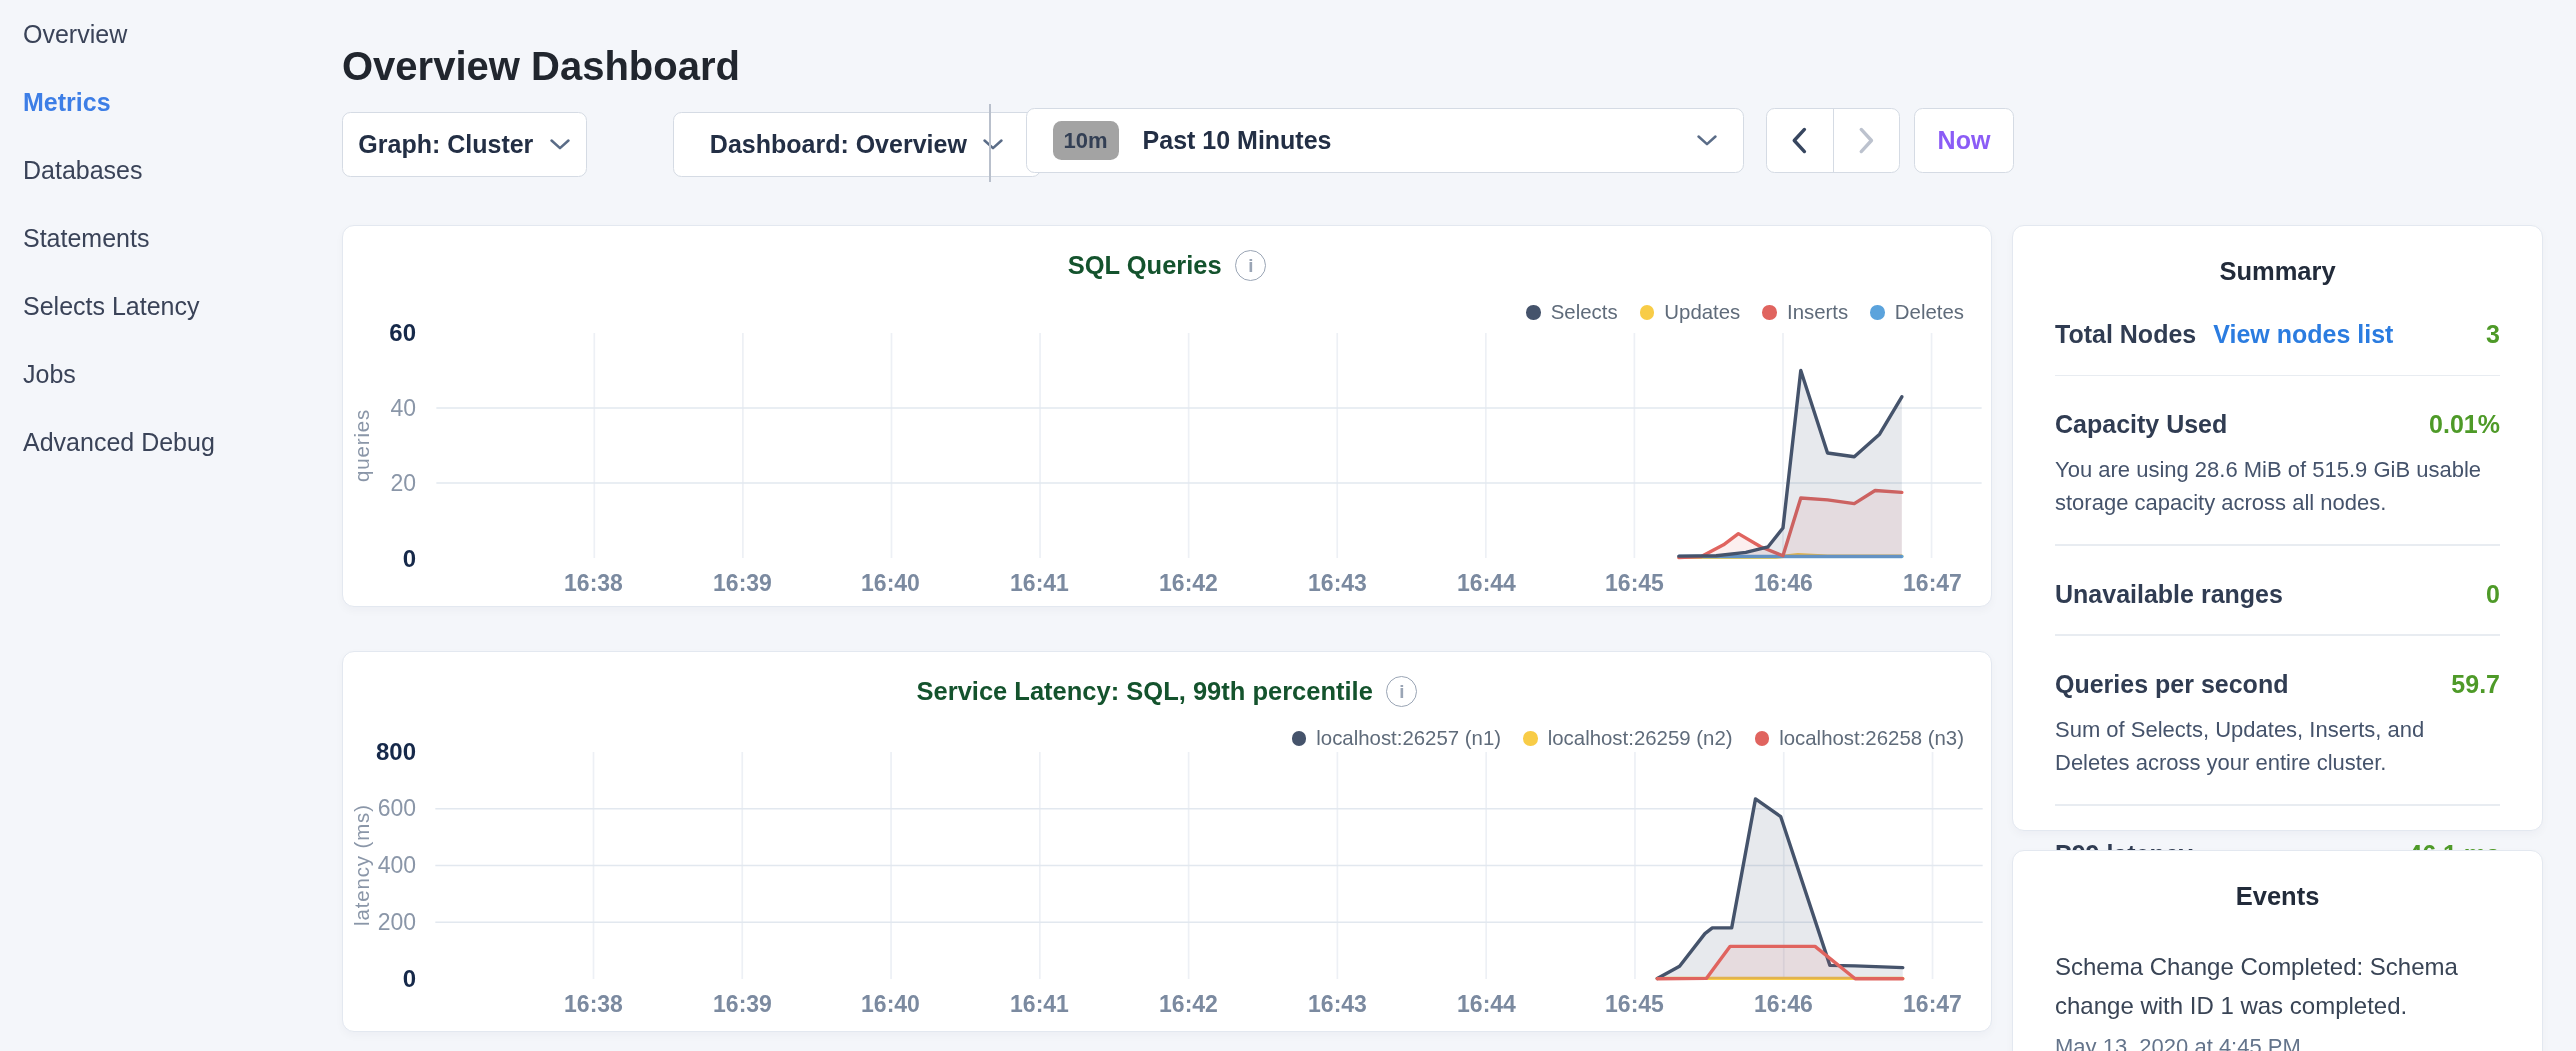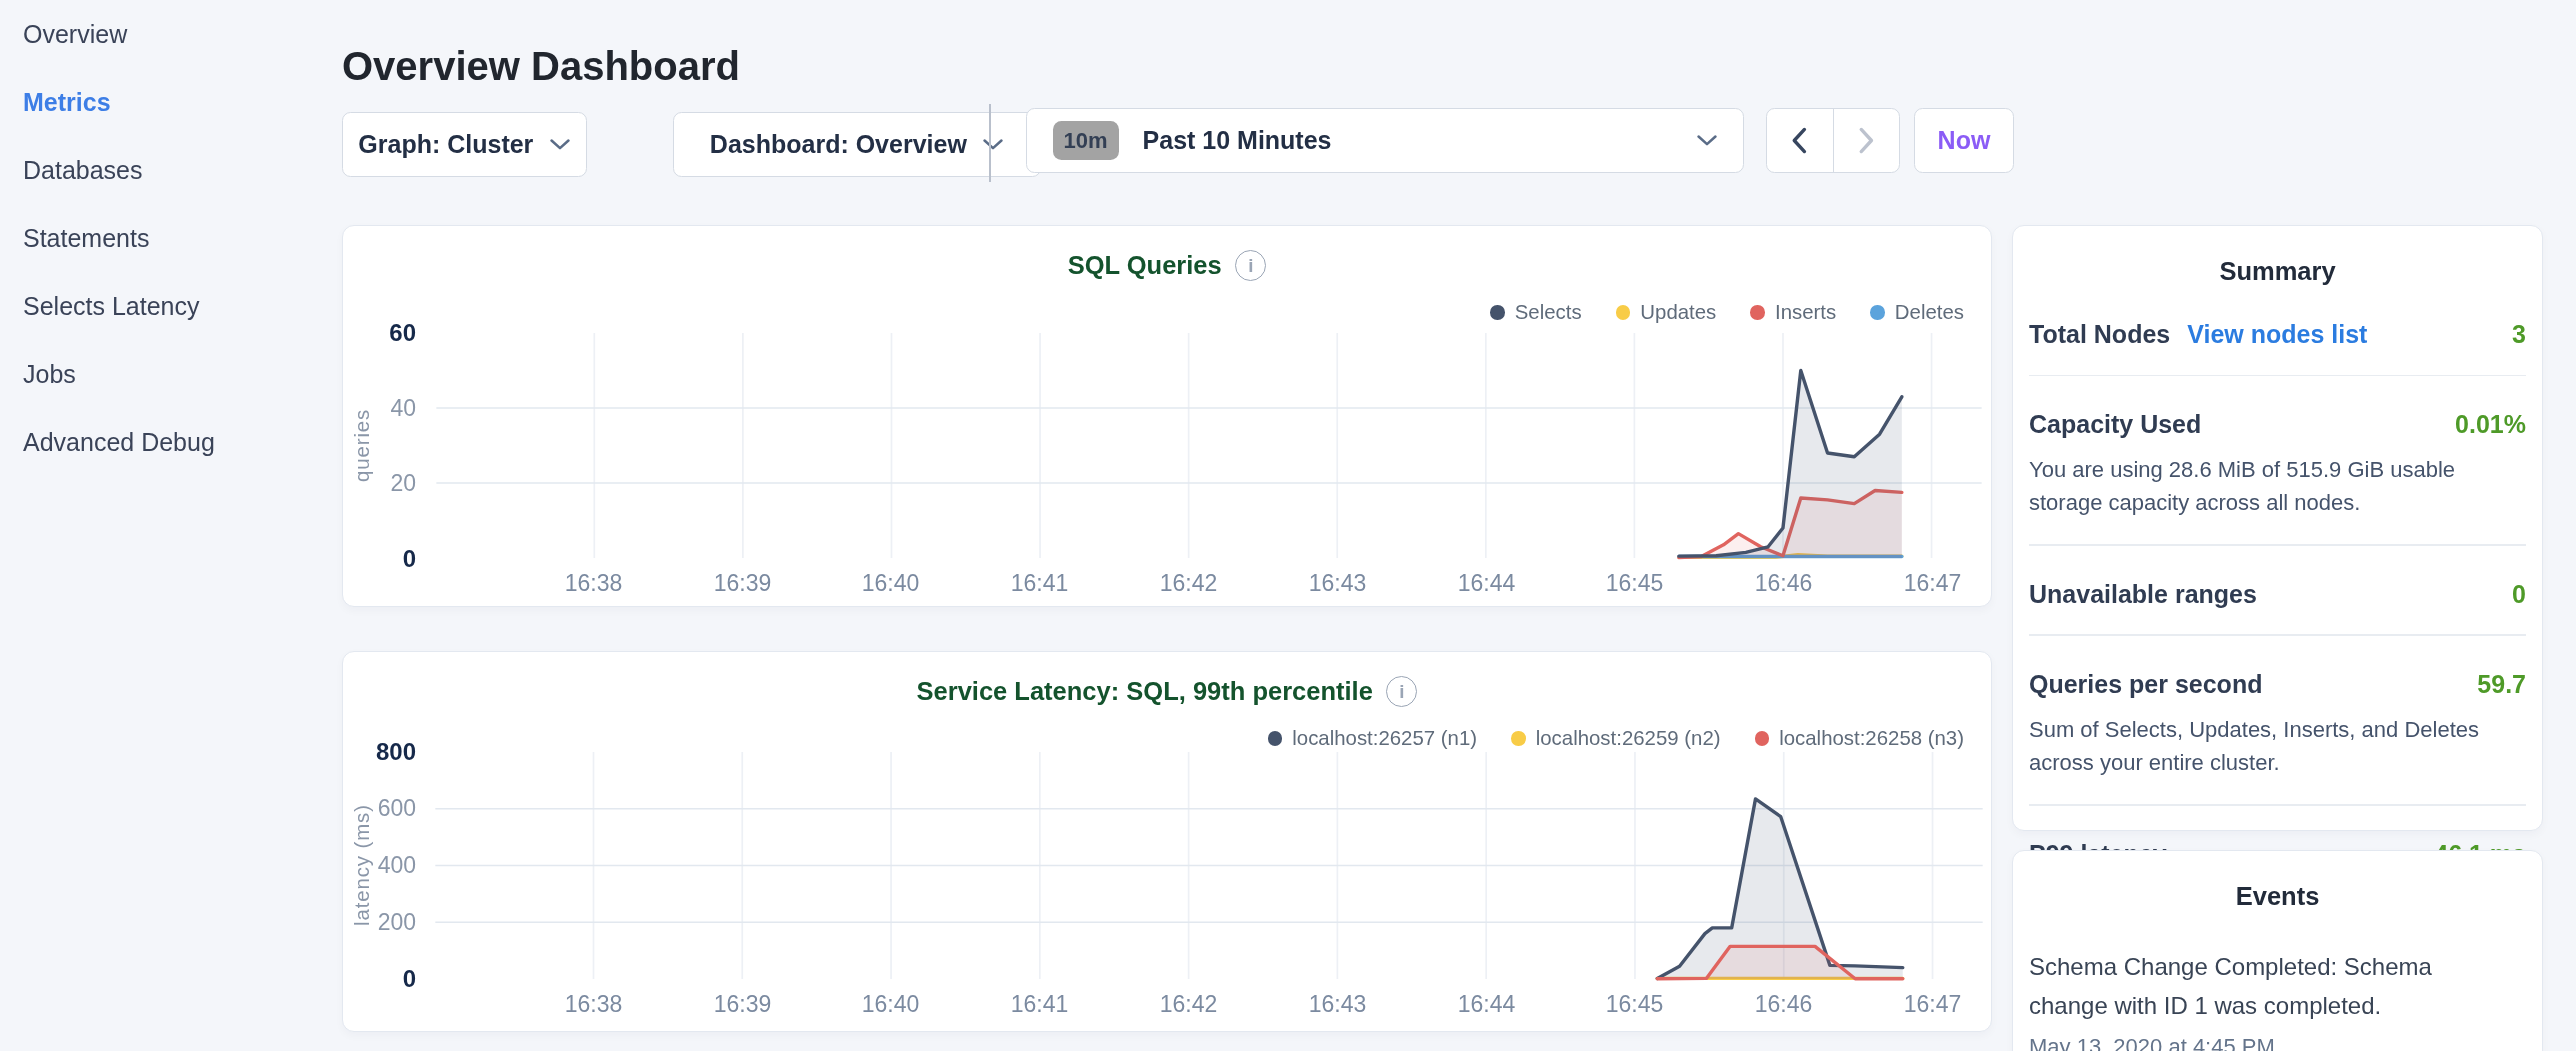--- a/index.html
+++ b/index.html
@@ -36,33 +36,33 @@
     box-sizing:border-box;box-shadow:0 3.4px 8.5px rgba(30,40,60,0.03);}
   .sql-panel{left:342px;top:225px;width:1650px;height:382px;}
   .lat-panel{left:342px;top:651px;width:1650px;height:381px;}
   .summary-panel{left:2012px;top:225px;width:531px;height:606px;}
   .events-panel{left:2012px;top:850px;width:531px;height:323px;}
   
   .chart-title-row{position:absolute;left:0;right:0;top:24px;display:flex;align-items:center;justify-content:center;gap:13.6px;}
   .chart-title{font-size:25.5px;font-weight:700;color:#14532d;}
   .info-icon{width:31px;height:31px;border:1.7px solid #9AA5B5;border-radius:50%;box-sizing:border-box;
     display:flex;align-items:center;justify-content:center;color:#9AA5B5;font-size:18.7px;font-weight:700;cursor:pointer;}
-  .legend{position:absolute;top:75px;right:27px;display:flex;align-items:center;gap:34px;}
+  .legend{position:absolute;top:75px;right:27px;display:flex;align-items:center;gap:22px;}
   .legend-item{display:flex;align-items:center;gap:10.2px;cursor:pointer;}
   .legend-dot{width:14.5px;height:14.5px;border-radius:50%;}
   .legend-label{font-size:20.4px;color:#5F6B7A;}
   .plot{position:absolute;left:92px;width:1548px;}
   .plot svg{position:absolute;left:0;top:0;overflow:visible;}
   .ytick{position:absolute;left:-104px;width:85px;text-align:right;font-size:23px;color:#8A96A8;}
   .ytick.strong{color:#16294A;font-weight:700;font-size:24px;}
-  .xtick{position:absolute;width:119px;text-align:center;font-size:23px;color:#7B8AA0;font-weight:400;}
+  .xtick{position:absolute;width:119px;text-align:center;font-size:23px;color:#7B8AA0;font-weight:700;}
   .ytitle{position:absolute;left:-85px;top:0;bottom:0;width:25.5px;display:flex;align-items:center;justify-content:center;
     writing-mode:vertical-rl;transform:rotate(180deg);color:#8A96A8;font-size:20.4px;letter-spacing:0.9px;}
   
-  .sum-inner{padding:0 16px;}
+  .sum-inner{padding:0 42px;}
   .panel-heading{margin-top:31px;text-align:center;font-size:25.5px;font-weight:700;color:#222B3A;}
   .srow{display:flex;align-items:baseline;margin-top:34px;}
   .srow-label{font-size:25px;font-weight:700;color:#303C52;}
   .srow-link{margin-left:17px;font-size:25px;font-weight:700;color:#2B7CE0;cursor:pointer;}
   .srow-value{margin-left:auto;font-size:25px;font-weight:700;color:#4E9A28;white-space:nowrap;}
   .sdesc{margin-top:13.6px;font-size:22px;line-height:1.5;color:#45536B;}
   .sdivider{height:1.7px;background:#E8ECF1;margin-top:25.5px;}
   
   .event-text{margin-top:37px;font-size:24px;line-height:1.62;color:#394455;max-width:425px;}
   .event-time{margin-top:8.5px;font-size:22px;color:#64748B;}

